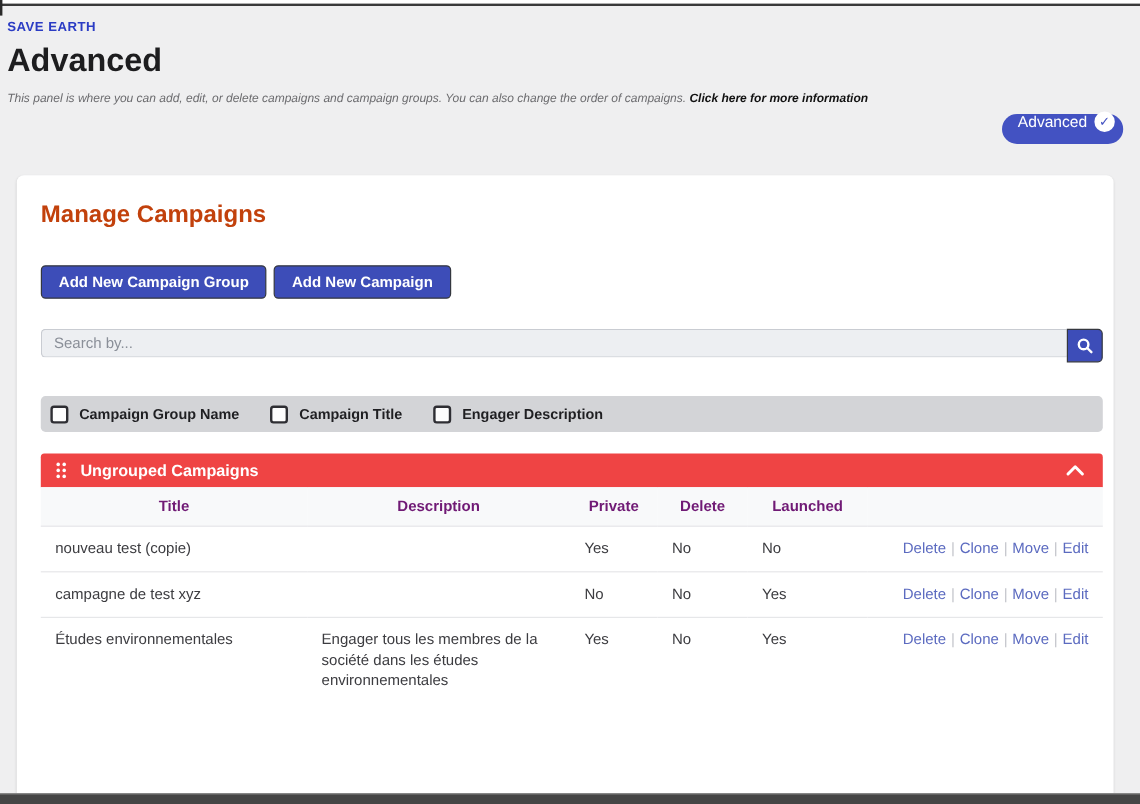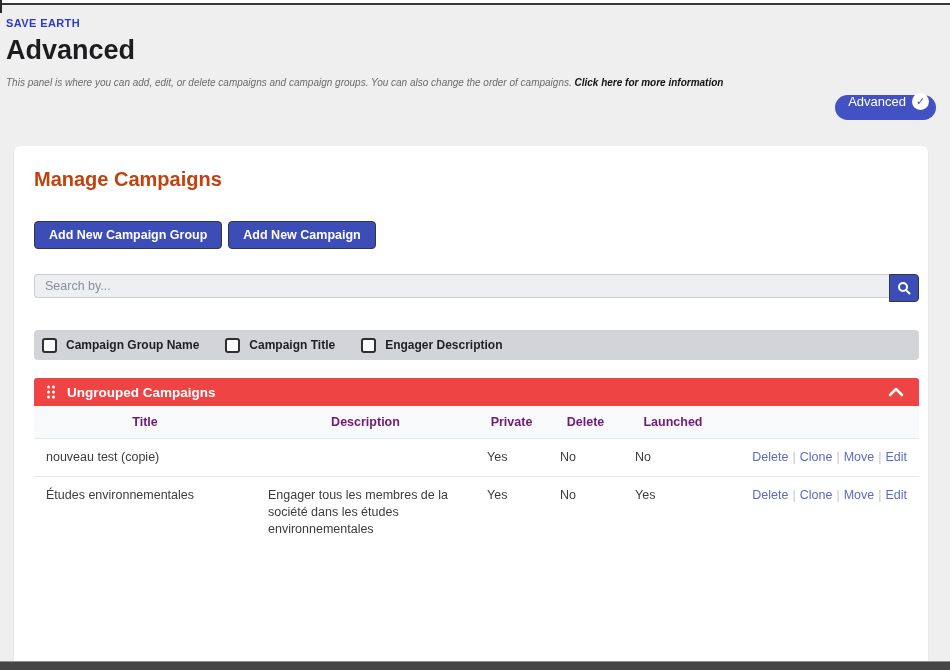--- a/index.html
+++ b/index.html
@@ -201,20 +201,28 @@
       <tbody>
           <tr>
     <td>nouveau test (copie)</td>
     <td></td>
     <td>Yes</td>
     <td>No</td>
     <td>No</td>
     <td class="actions"><a href="#">Delete</a><span class="sep">|</span><a href="#">Clone</a><span class="sep">|</span><a href="#">Move</a><span class="sep">|</span><a href="#">Edit</a></td>
   </tr>
           <tr>
+    <td>campagne de test xyz</td>
+    <td></td>
+    <td>No</td>
+    <td>No</td>
+    <td>Yes</td>
+    <td class="actions"><a href="#">Delete</a><span class="sep">|</span><a href="#">Clone</a><span class="sep">|</span><a href="#">Move</a><span class="sep">|</span><a href="#">Edit</a></td>
+  </tr>
+          <tr>
     <td>Études environnementales</td>
     <td>Engager tous les membres de la société dans les études environnementales</td>
     <td>Yes</td>
     <td>No</td>
     <td>Yes</td>
     <td class="actions"><a href="#">Delete</a><span class="sep">|</span><a href="#">Clone</a><span class="sep">|</span><a href="#">Move</a><span class="sep">|</span><a href="#">Edit</a></td>
   </tr>
         </tbody>
     </table>
   </div>

